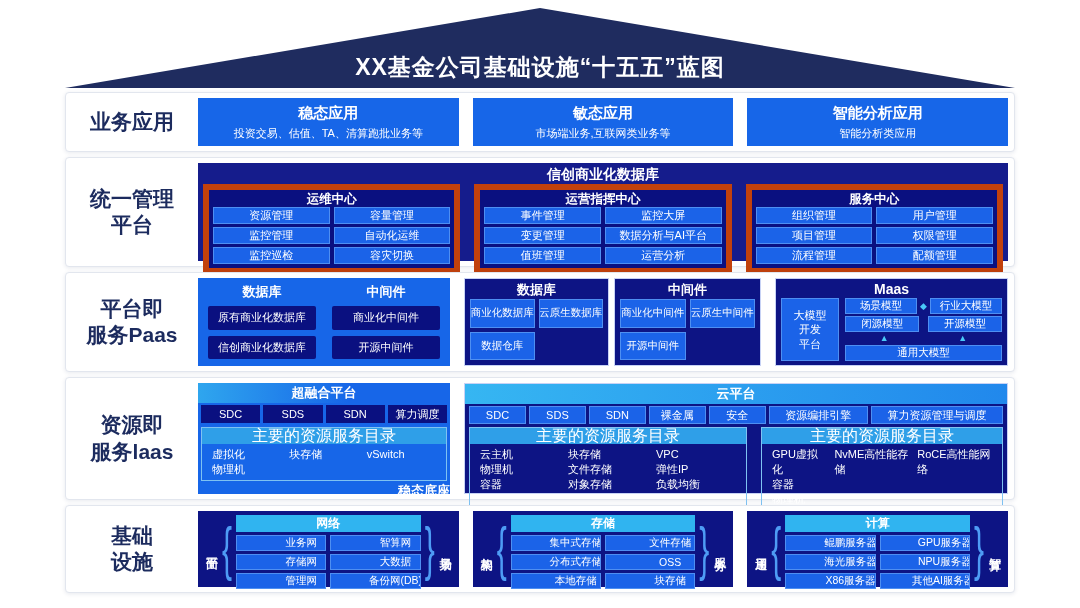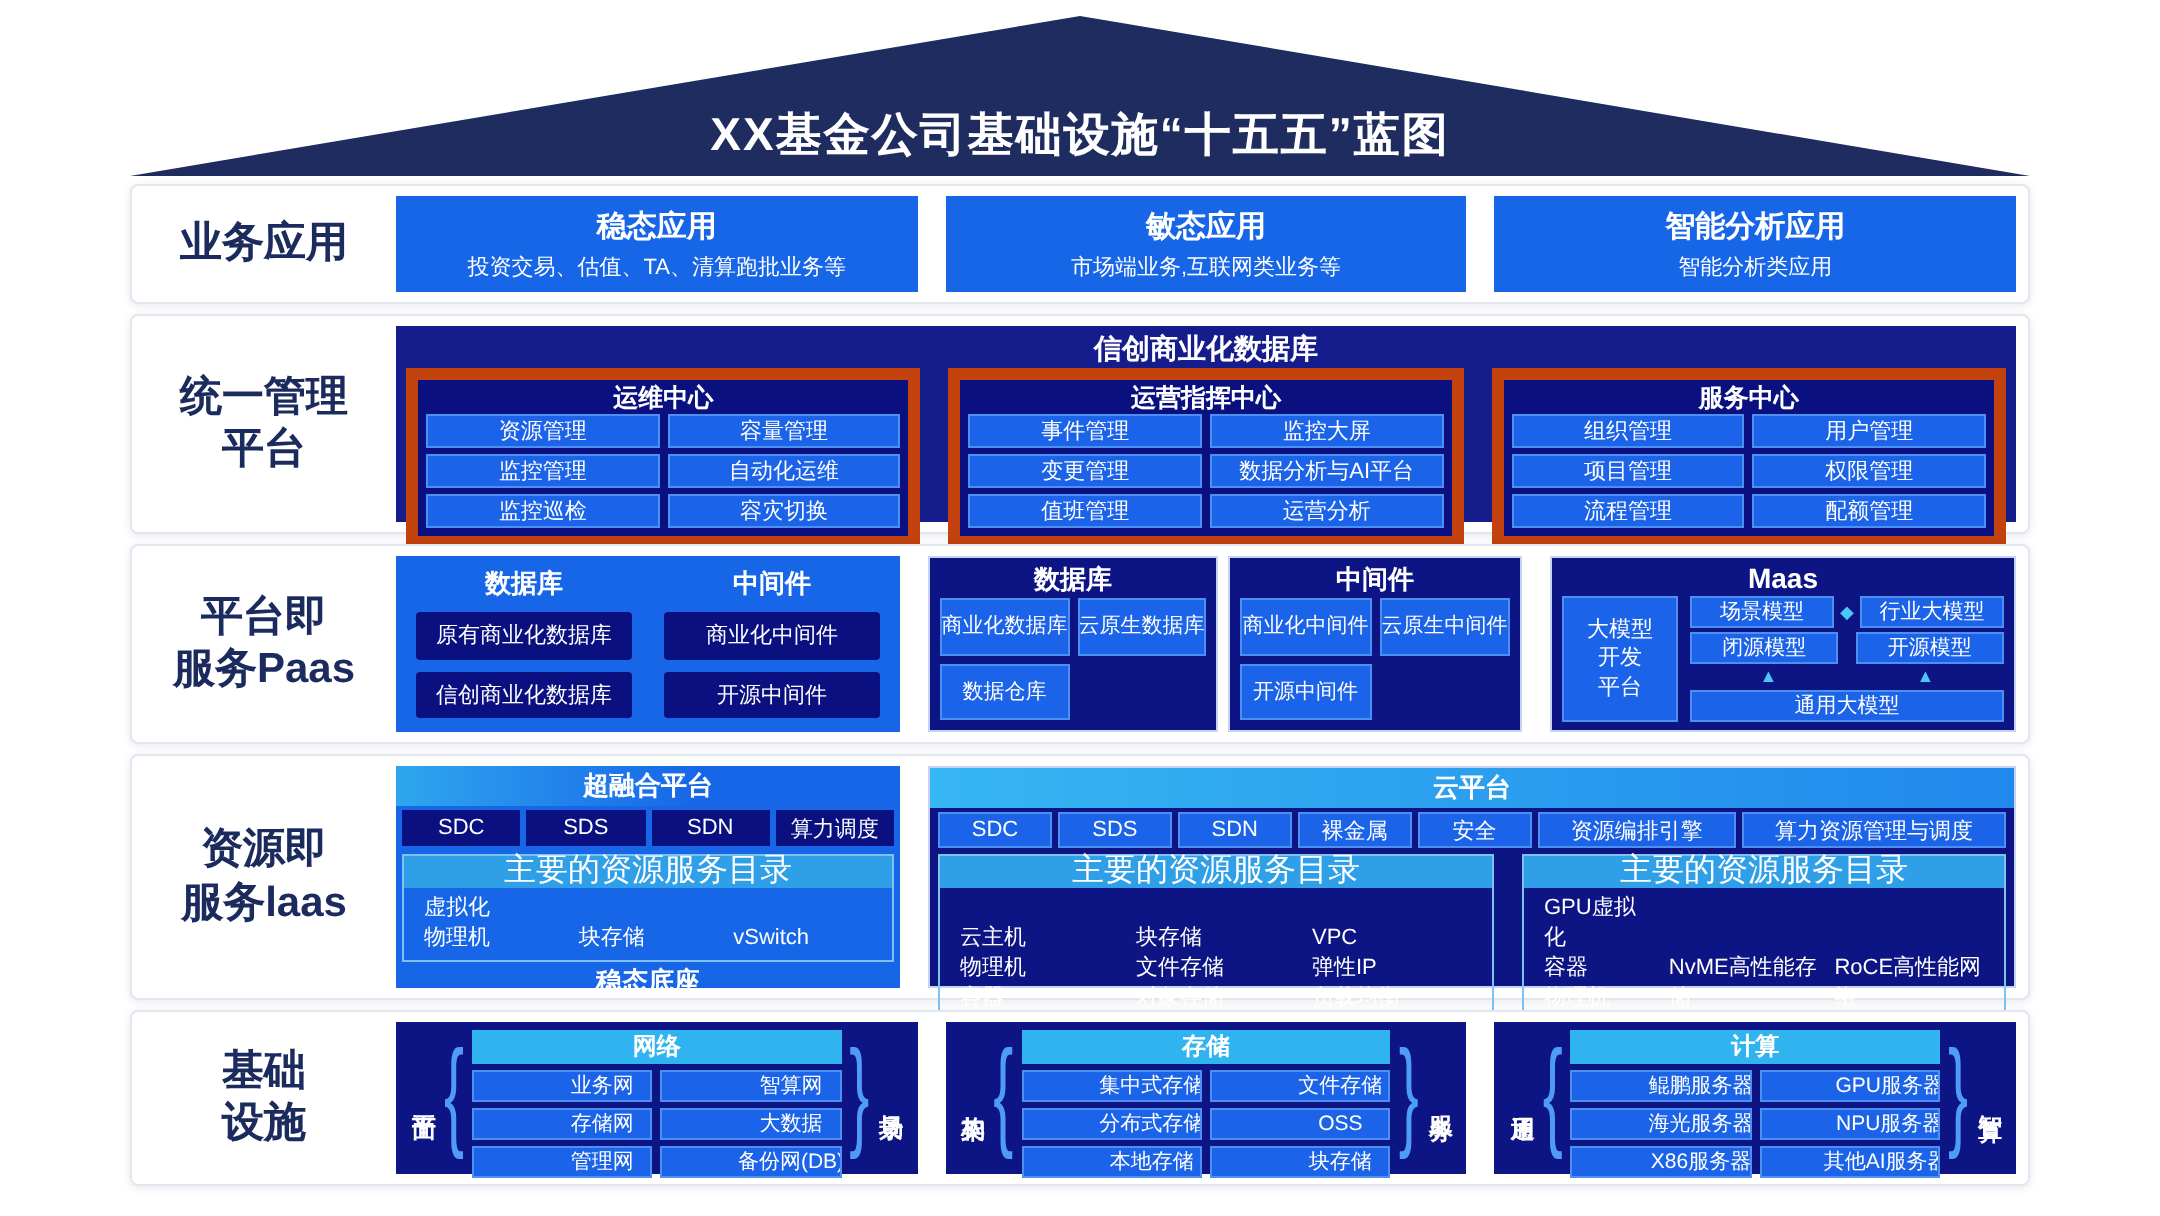--- a/index.html
+++ b/index.html
@@ -111,23 +111,23 @@
     height:20px; line-height:20px; text-align:center; color:#fff; font-size:13px; font-weight:bold;
     background:linear-gradient(90deg,#2fa6ee 0%,#1766e8 60%);
   }
   .comps { display:flex; gap:3px; padding:2px 3px; }
   .comp-dark {
     flex:1; height:18px; background:#0a1080; color:#fff; font-size:11px;
     display:flex; align-items:center; justify-content:center; white-space:nowrap;
   }
   .svc-panel { margin:2px 3px 0; border:1px solid #7fc2f2; flex:1; display:flex; flex-direction:column; }
   .svc-head { background:#2f9fe8; color:#fff; font-size:16px; text-align:center; height:16px; line-height:16px; }
-  .svc-body { flex:1; display:flex; padding:3px 10px; gap:8px;align-items:flex-end; }
+  .svc-body { flex:1; display:flex; padding:3px 10px; gap:8px; }
   .svc-col { flex:1; color:#fff; font-size:11px; line-height:15px; white-space:pre-line; }
-  .base-title { height:20px; line-height:20px; text-align:center; color:#fff; font-size:13px; font-weight:bold; }
+  .base-title { height:20px; line-height:20px; text-align:right; color:#fff; font-size:13px; font-weight:bold; }
   .cloud-box { flex:1; background:#0d1484; border:1px solid #c7d2f5; display:flex; flex-direction:column; }
   .cloud-title {
     height:20px; line-height:20px; text-align:center; color:#fff; font-size:13px; font-weight:bold;
     background:linear-gradient(90deg,#36b6f2,#2188ec);
   }
   .comp-blue {
     flex:1; height:18px; background:#1b63e8; border:1px solid #4e8ff2; color:#fff; font-size:11px;
     display:flex; align-items:center; justify-content:center; white-space:nowrap; padding:0 4px;
   }
   .cloud-comps { display:flex; gap:3px; padding:2px 4px; }

